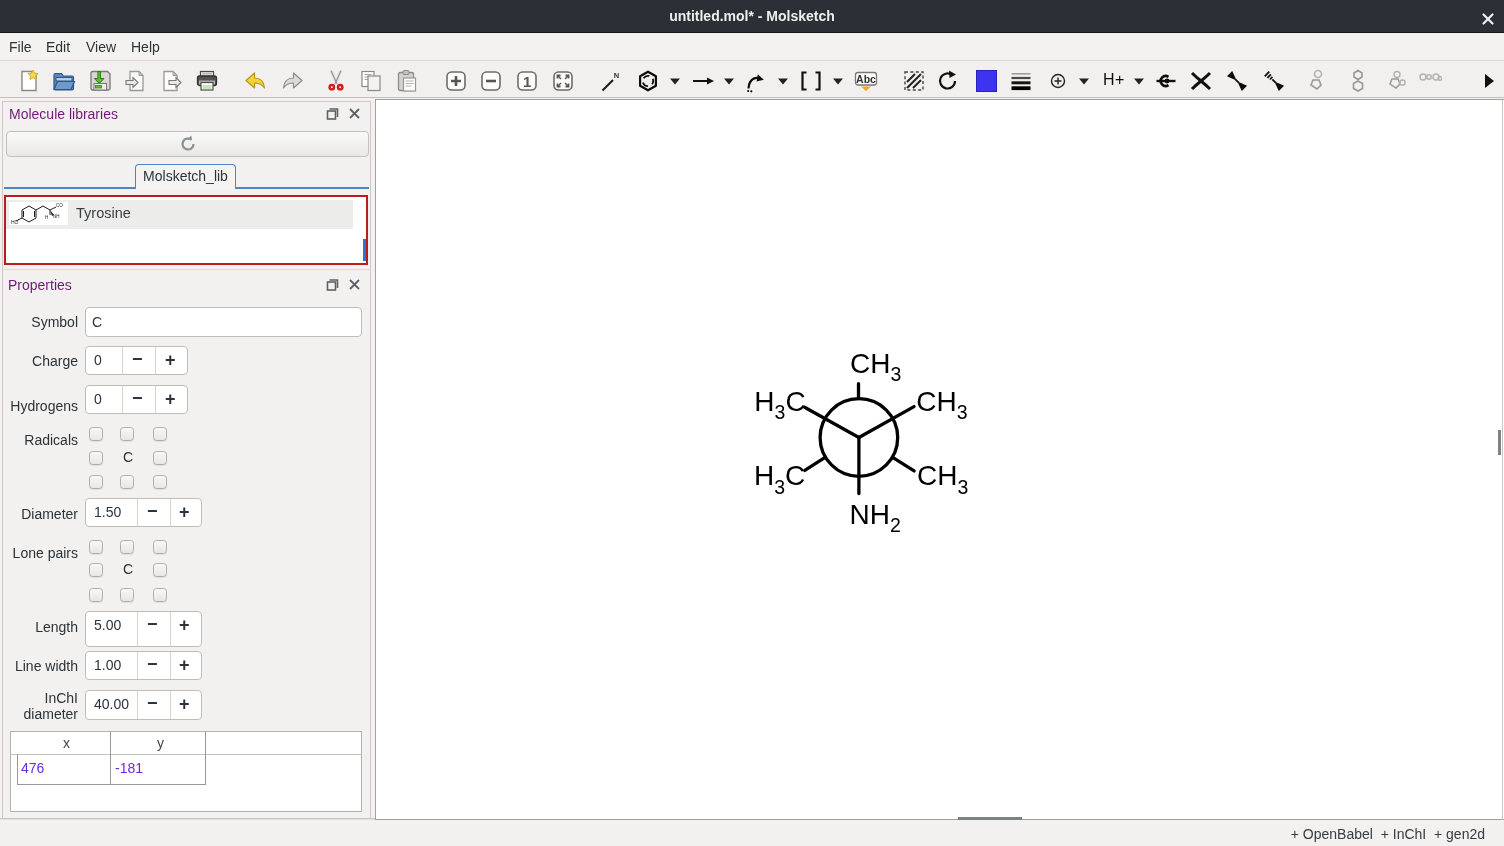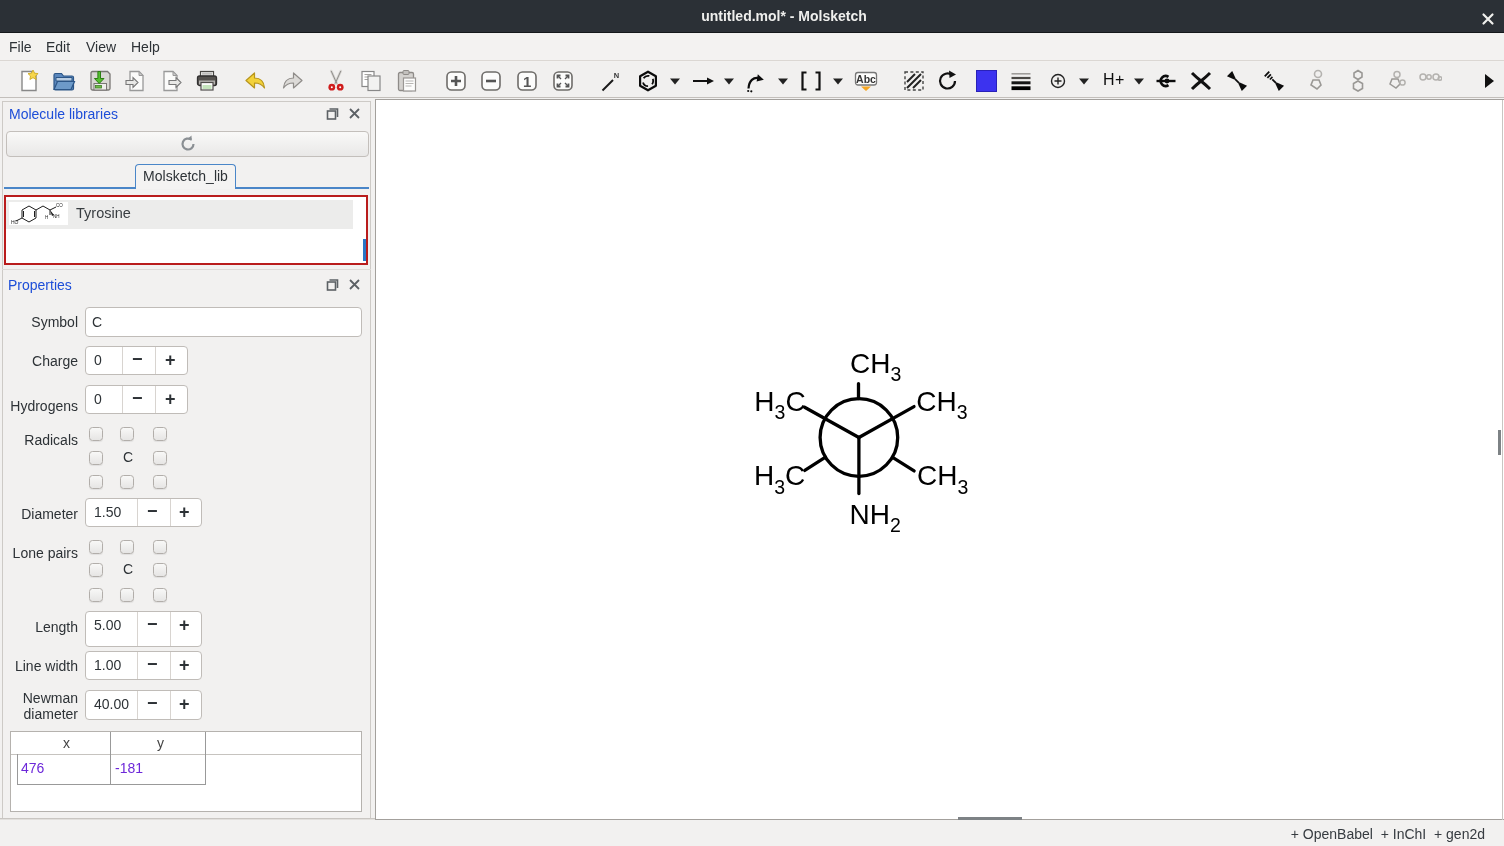--- a/index.html
+++ b/index.html
@@ -2,34 +2,34 @@
 <html><head>
 <meta charset="utf-8">
 <style>
 * { margin:0; padding:0; box-sizing:border-box; }
 html,body { width:1504px; height:846px; overflow:hidden; background:#f2f1f0;
   font-family:"Liberation Sans", sans-serif; }
 #app { position:relative; width:1504px; height:846px; }
 .abs { position:absolute; }
 
 #titlebar { left:0; top:0; width:1504px; height:33px; background:#2b3036;
-  border-bottom:1px solid #15181b;padding-left:32px; }
+  border-bottom:1px solid #15181b; }
 #titletext { width:100%; text-align:center; top:8px; color:#efefed;
   font-size:14px; font-weight:bold; }
 
 #menubar { left:0; top:34px; width:1504px; height:27px; background:#f3f2f1;
   border-bottom:1px solid #dbd7d3; }
 .menuitem { position:absolute; top:5px; color:#2d3236; font-size:14px; }
 
 #toolbar { left:0; top:62px; width:1504px; height:36px; background:#f1f0ef;
   border-bottom:1px solid #c3bfbb; }
 .ti { position:absolute; top:69px; width:24px; height:24px; }
 .tdrop { position:absolute; top:76px; width:12px; height:10px; }
 
-.docktitle { font-size:14px; color:#1d4ed8; }
+.docktitle { font-size:14px; color:#701a75; }
 .dockicon { position:absolute; width:15px; height:15px; }
 
 #refreshbtn { left:6px; top:131px; width:363px; height:26px;
   background:linear-gradient(#f9f9f8,#e9e8e7); border:1px solid #c3bfbb;
   border-radius:4px; }
 #tab { left:135px; top:164px; width:101px; height:25px; border:1px solid #4a86c8;
   border-bottom:none; border-radius:4px 4px 0 0; background:#f4f3f2;
   font-size:14px; color:#2d3236; text-align:center; line-height:23px; }
 .tabline { position:absolute; top:187px; height:2px; background:#4a86c8; }
 #listbox { left:4px; top:195px; width:364px; height:70px; background:#fff;
@@ -416,21 +416,21 @@
 
   <div class="plabel abs" style="top:658px;">Line width</div>
   <div class="spin abs" style="left:85px; top:651px; width:117px; height:29px;">
     <div class="sval">1.00</div>
     <div class="sep" style="left:51px;"></div>
       <div class="sep" style="left:84px;"></div>
     <div class="sminus" style="left:61px; top:2px;">−</div>
     <div class="splus" style="left:93px; top:3px;">+</div>
   </div>
 
-  <div class="plabel abs" style="top:690px;">Newman</div>
+  <div class="plabel abs" style="top:690px;">InChI</div>
   <div class="plabel abs" style="top:706px;">diameter</div>
   <div class="spin abs" style="left:85px; top:690px; width:117px; height:30px;">
     <div class="sval">40.00</div>
     <div class="sep" style="left:51px;"></div>
       <div class="sep" style="left:84px;"></div>
     <div class="sminus" style="left:61px; top:2px;">−</div>
     <div class="splus" style="left:93px; top:3px;">+</div>
   </div>
 
   <div id="ptable" class="abs">

